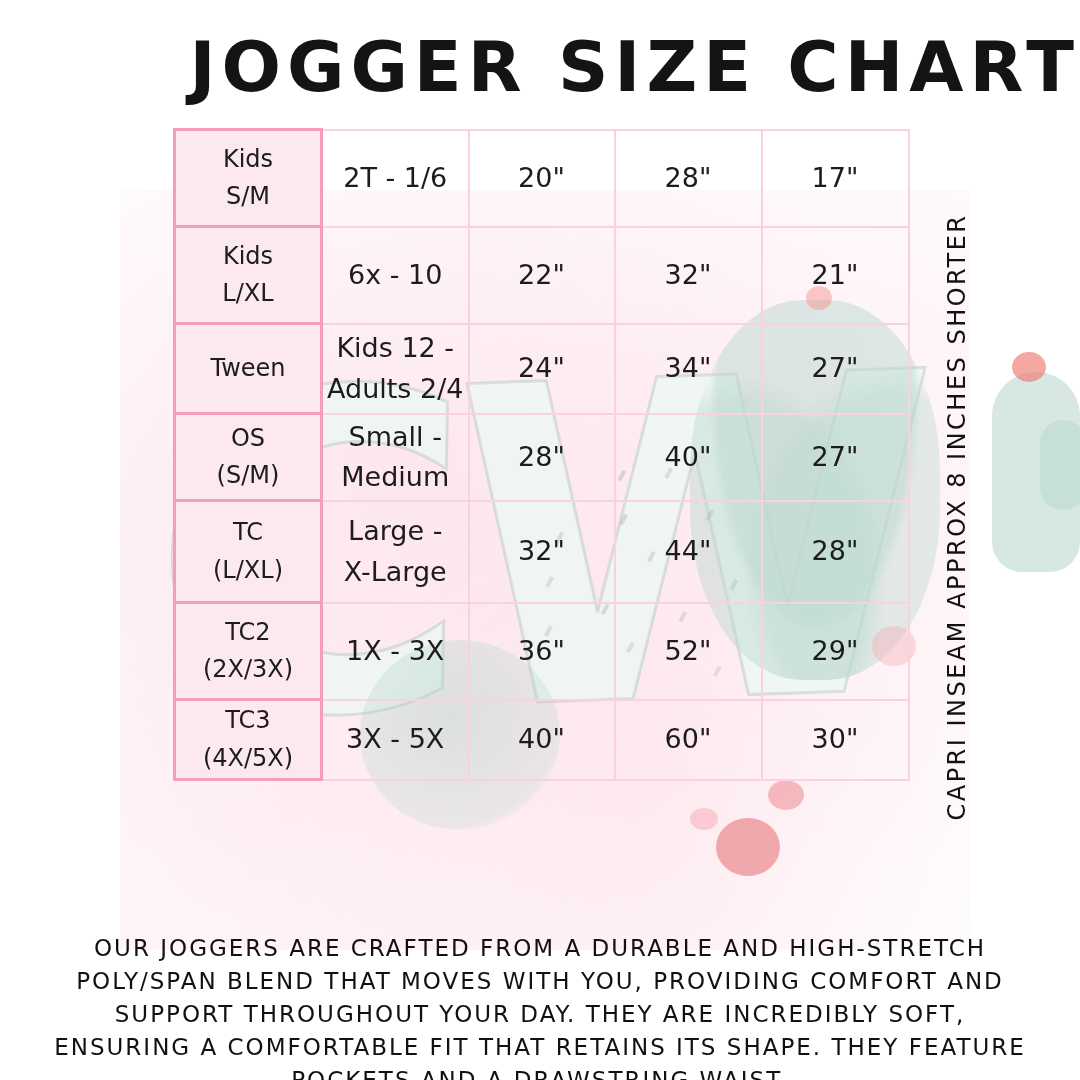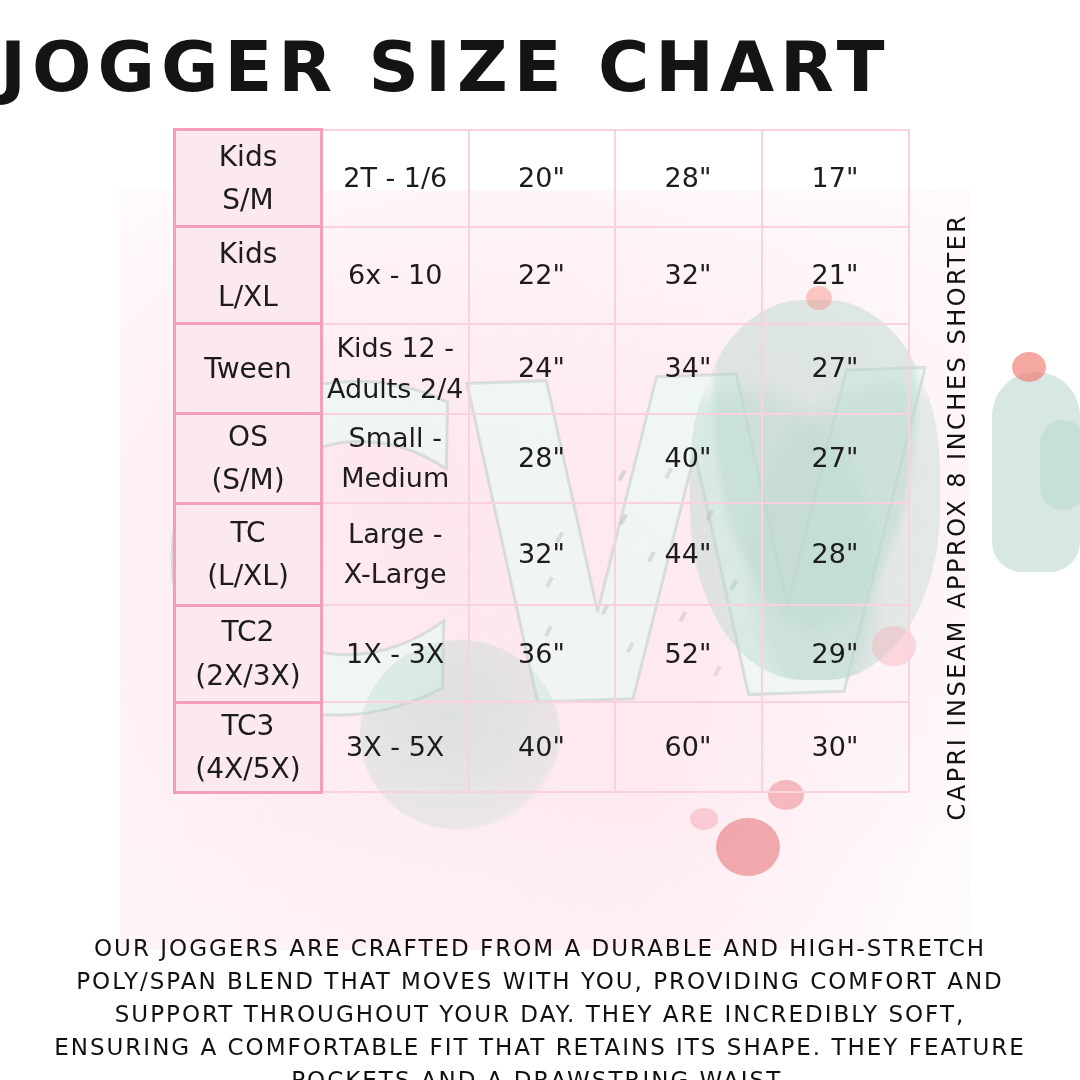--- a/index.html
+++ b/index.html
@@ -9,21 +9,21 @@
     --accent-pink-border-light:#f9d2de;
     --text-color:#1a1a1a;
   }
   html,body{margin:0;padding:0;background:#ffffff;}
   .canvas{
     position:relative;width:1080px;height:1080px;background:#ffffff;overflow:hidden;
     font-family:"DejaVu Sans", sans-serif;color:var(--text-color);
   }
   
   .page-title{
-    position:absolute;top:26px;left:0;width:100%;text-align:left;
+    position:absolute;top:26px;left:0;width:100%;text-align:right;
     font-size:70px;font-weight:bold;letter-spacing:6px;color:#141414;white-space:nowrap;
   }
   
   .wm{position:absolute;pointer-events:none;}
   .wash{
     left:120px;top:190px;width:850px;height:760px;
     background:
       radial-gradient(ellipse at 28% 35%, rgba(252,214,226,.50), transparent 62%),
       radial-gradient(ellipse at 62% 78%, rgba(252,214,226,.45), transparent 58%),
       radial-gradient(ellipse at 82% 30%, rgba(252,222,231,.40), transparent 60%),
@@ -80,21 +80,21 @@
   td.corner{border:none;background:transparent;}
   td.th{
     background:var(--accent-pink-bg);
     border:3px solid var(--accent-pink-border-medium);
     font-size:27px;line-height:1.45;
   }
   td.th .h-sub{font-size:15px;line-height:1.1;margin-top:1px;}
   td.row-label{
     background:var(--accent-pink-bg);
     border:3px solid var(--accent-pink-border-strong);
-    font-size:28px;line-height:1.55;
+    font-size:24px;line-height:1.55;
   }
   td.data{
     background:transparent;
     border:2px solid var(--accent-pink-border-light);
     font-size:27px;line-height:1.5;
   }
   
   .side-note{
     position:absolute;top:517px;left:957px;transform:translate(-50%,-50%) rotate(-90deg);
     white-space:nowrap;font-size:24px;letter-spacing:2.5px;color:#121212;

